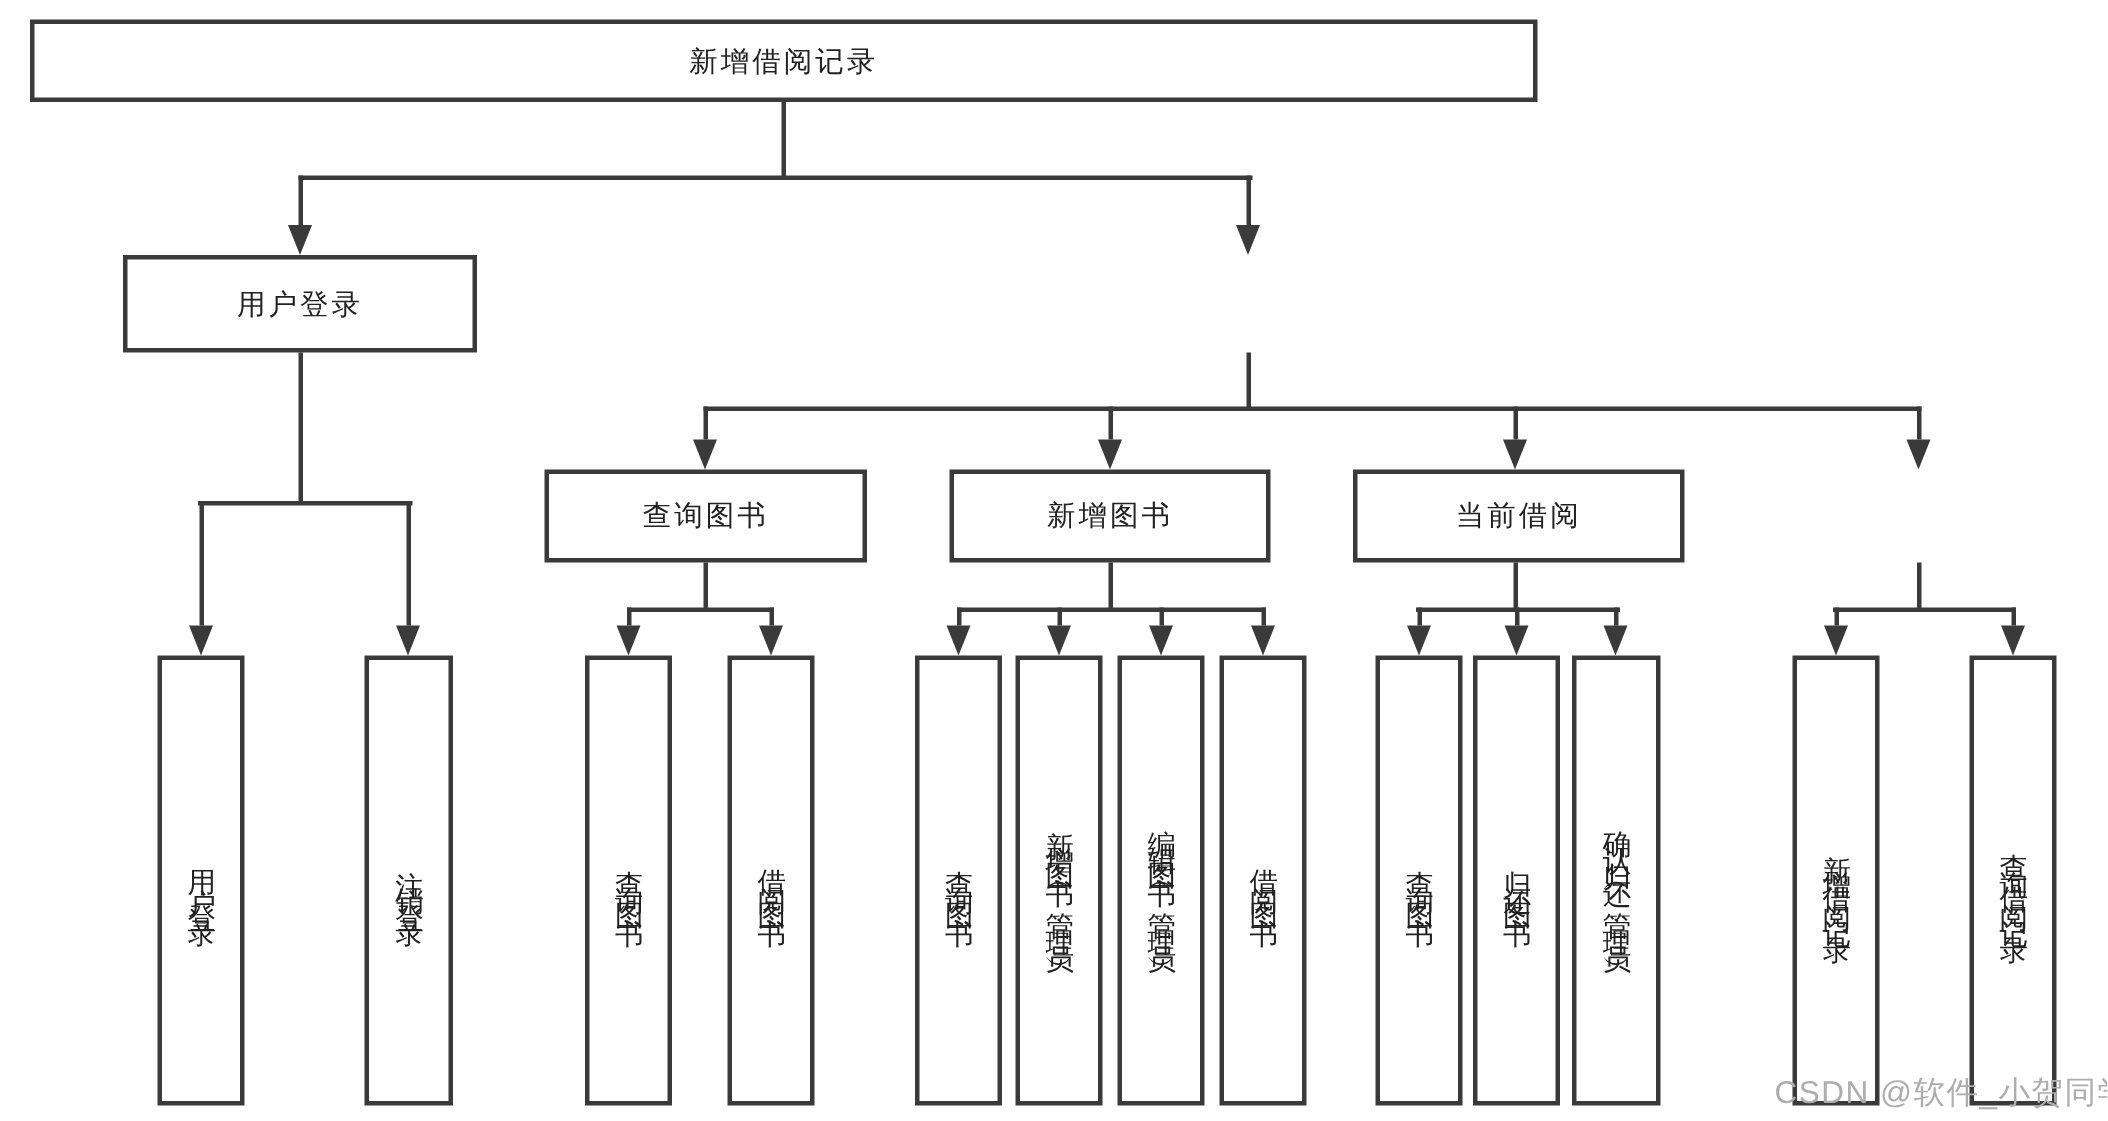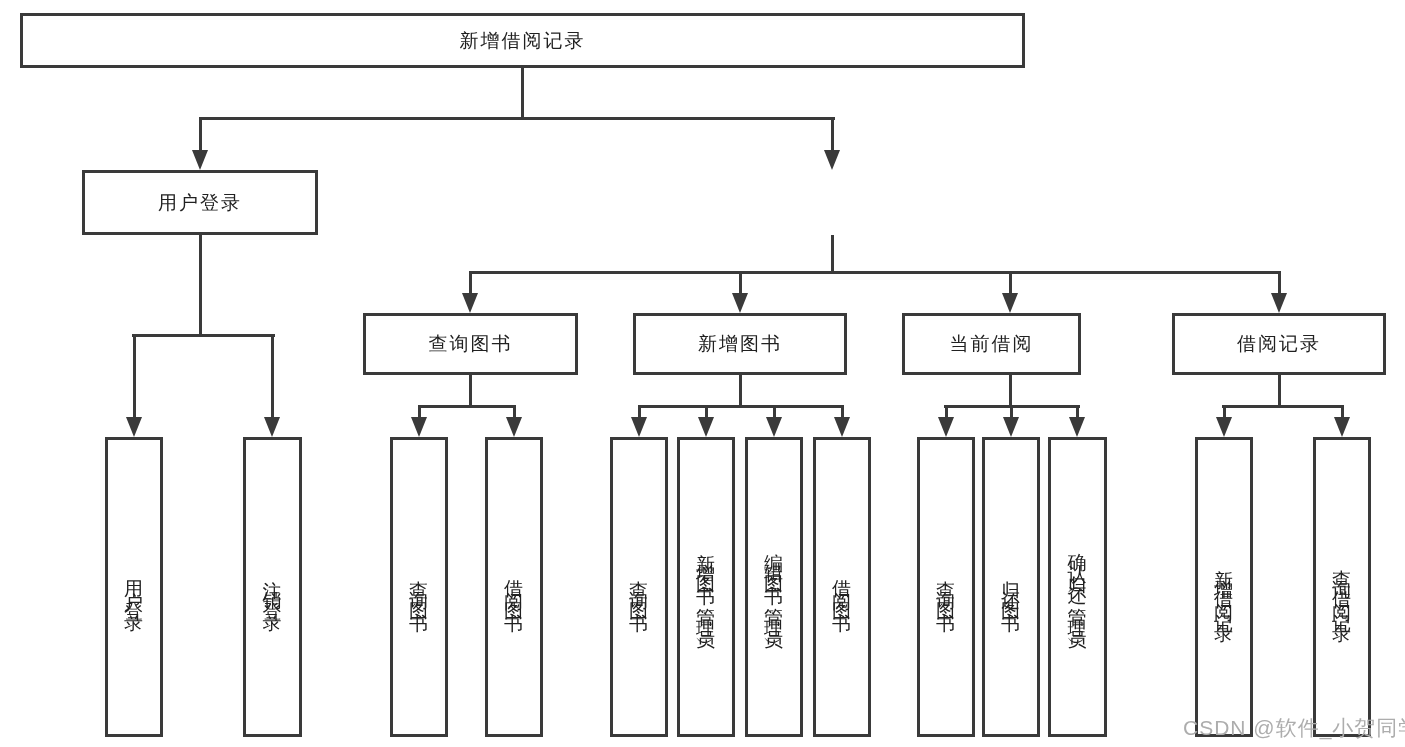--- a/index.html
+++ b/index.html
@@ -47,25 +47,22 @@
   <div class="box" style="left:82px;top:170px;width:236px;height:65px;">
     <span>用户登录</span>
   </div>
 
   <div class="box" style="left:363px;top:313px;width:215px;height:62px;">
     <span>查询图书</span>
   </div>
   <div class="box" style="left:633px;top:313px;width:214px;height:62px;">
     <span>新增图书</span>
   </div>
-  <div class="box" style="left:902px;top:313px;width:179px;height:62px;">
+  <div class="box" style="left:902px;top:313px;width:221px;height:62px;">
     <span>当前借阅</span>
-  </div>
-  <div class="box" style="left:1172px;top:313px;width:214px;height:62px;">
-    <span>借阅记录</span>
   </div>
 
   <div class="box leaf" style="left:105px;">
     <span class="vtext">用户登录</span>
   </div>
   <div class="box leaf" style="left:243px;width:59px;">
     <span class="vtext">注销登录</span>
   </div>
 
   <div class="box leaf" style="left:390px;">

